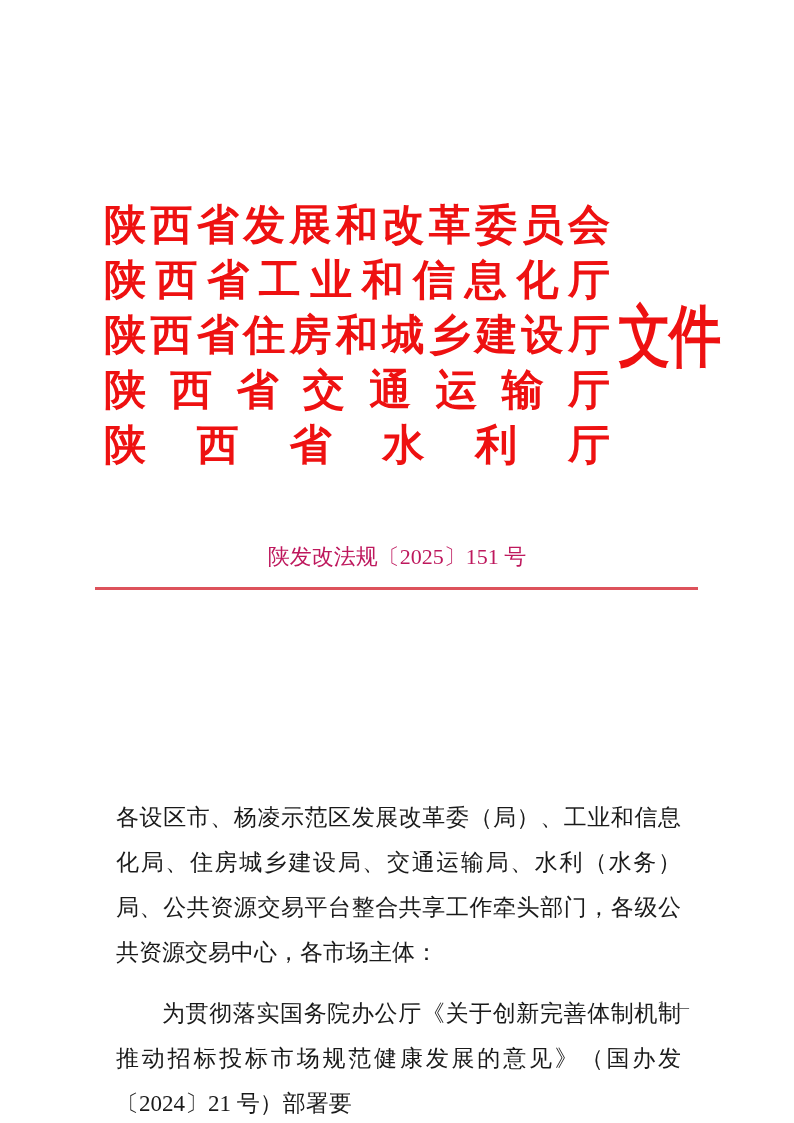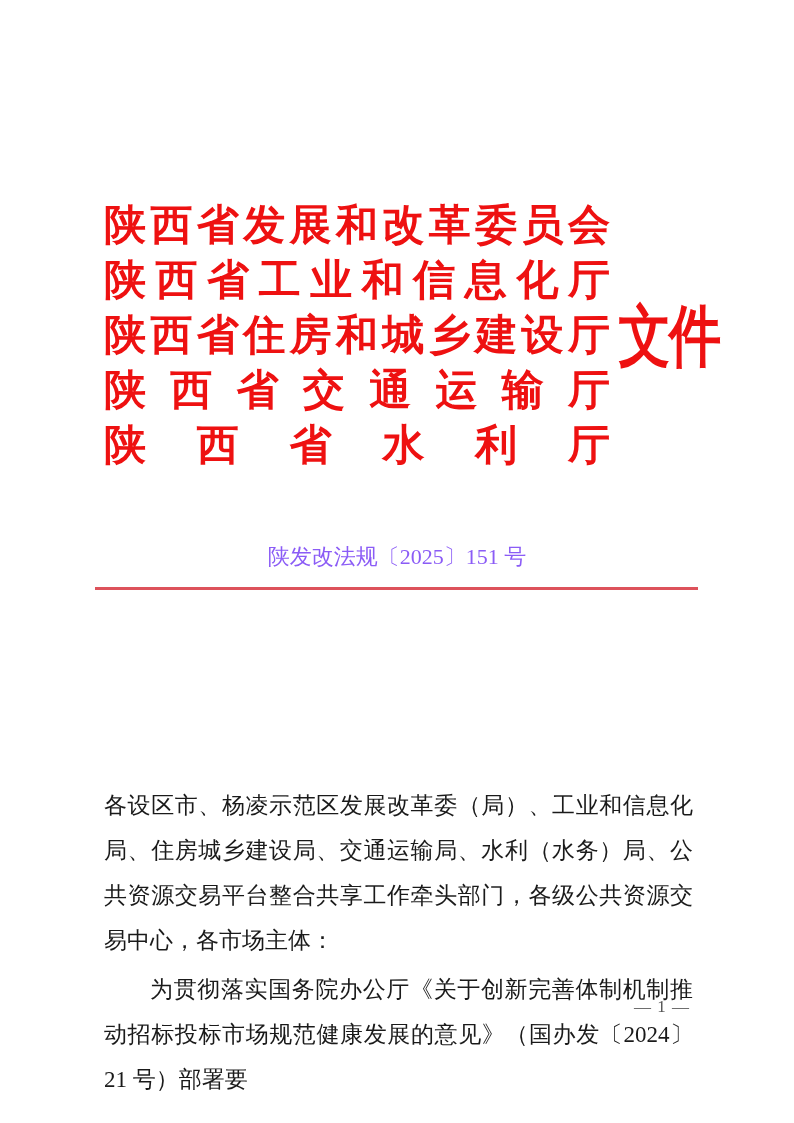--- a/index.html
+++ b/index.html
@@ -57,21 +57,21 @@
   }
 
   
   .doc-number {
     position: absolute;
     top: 542px;
     left: 0;
     width: 100%;
     text-align: center;
     font-size: 22px;
-    color: #8b5cf6;
+    color: #be185d;
   }
 
   
   .red-rule {
     position: absolute;
     top: 587px;
     left: 95px;
     width: 603px;
     height: 3px;
     background: var(--rule-red);
@@ -94,21 +94,21 @@
   .doc-body {
     position: absolute;
     top: 779px;
     left: 100px;
     width: 597px;
     font-size: 23px;
     line-height: 45px;
     color: var(--body-text);
     text-align: justify;
   }
-  .doc-body p { margin: 4px; }
+  .doc-body p { margin: 16px; }
   .doc-body p.indented { text-indent: 2em; font-family: Liberation Serif, serif; }
 
   
   .page-number {
     position: absolute;
     top: 997px;
     right: 104px;
     font-size: 17px;
     letter-spacing: 1px;
     color: var(--page-num-gray);

